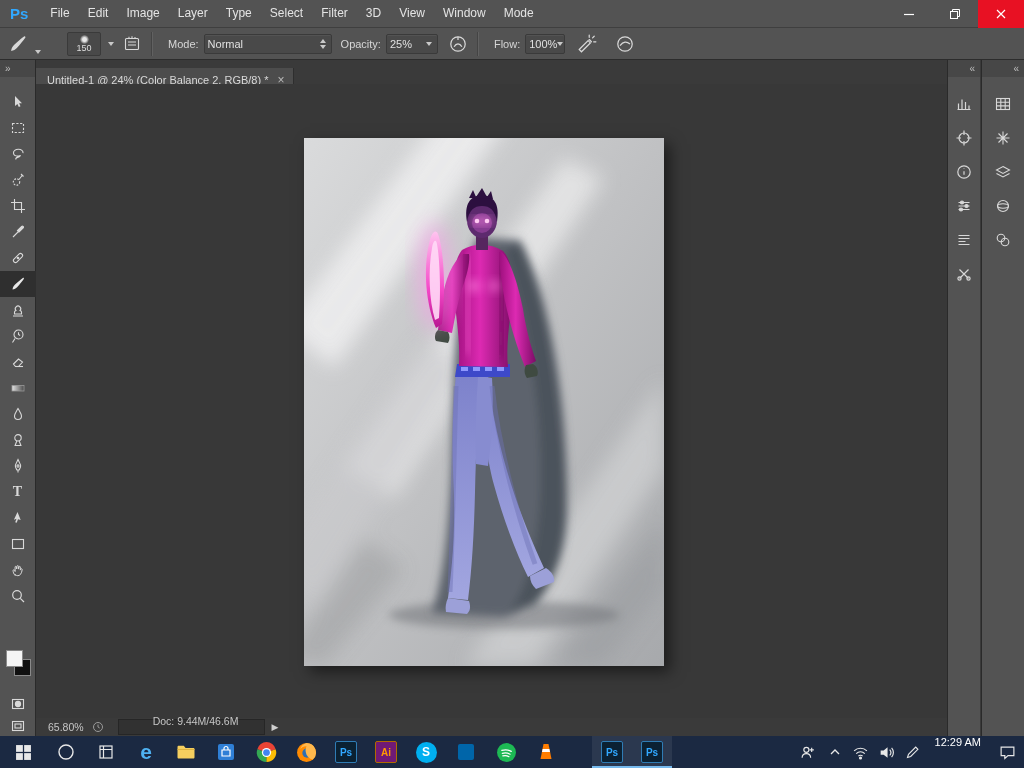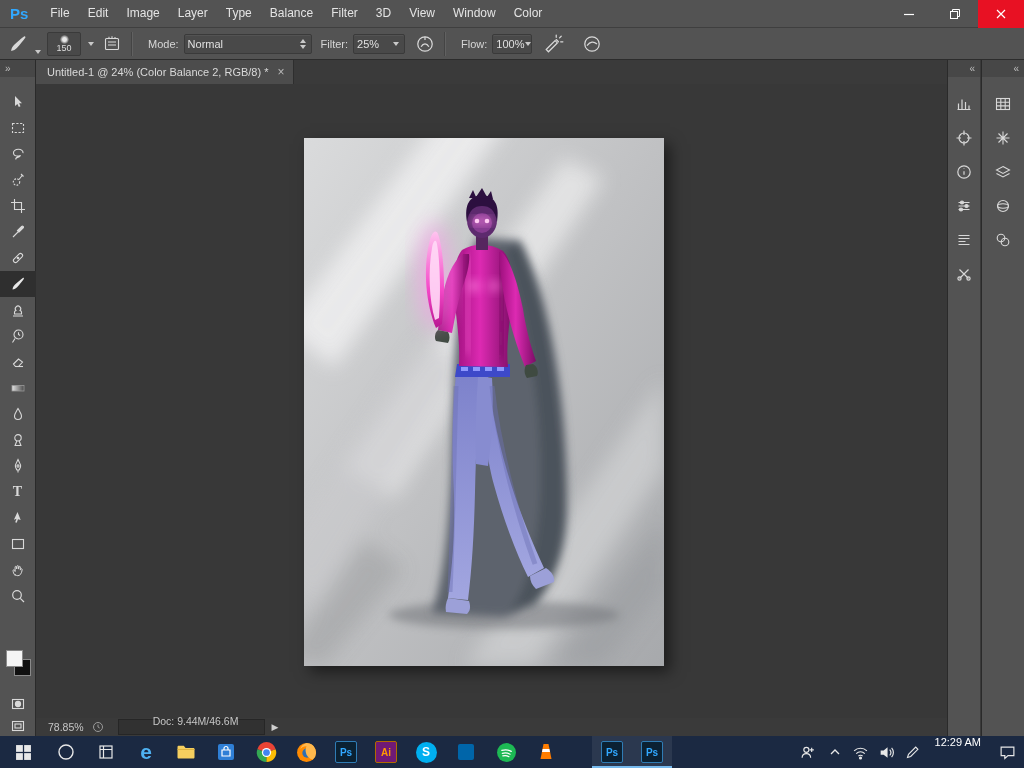--- a/index.html
+++ b/index.html
@@ -17,25 +17,25 @@
 #optionsbar{position:absolute;left:0;top:28px;width:1024px;height:32px;background:#535353;display:flex;align-items:center;font-size:11px;border-bottom:1px solid #2c2c2c}
 .sep{width:1px;height:24px;background:#444;box-shadow:1px 0 0 #616161;margin:0 7px}
 .opt-label{margin:0 5px 0 9px;color:#d6d6d6}
 .dropdown{background:#494949;border:1px solid #3a3a3a;border-radius:2px;height:20px;display:flex;align-items:center;padding:0 5px 0 3px;box-shadow:inset 0 1px 0 rgba(255,255,255,.06)}
 .tri{width:0;height:0;border-left:3.5px solid transparent;border-right:3.5px solid transparent;border-top:4px solid #c9c9c9;margin-left:7px}
 .tri-up{width:0;height:0;border-left:3.5px solid transparent;border-right:3.5px solid transparent;border-bottom:4px solid #c9c9c9;margin-left:7px;margin-bottom:2px}
 .stepper{display:flex;flex-direction:column;justify-content:center;margin-left:8px}
 .stepper .tri,.stepper .tri-up{margin-left:0}
 .iconbtn{width:24px;height:22px;display:flex;align-items:center;justify-content:center;border-radius:2px}
 .brush-preview{display:flex;align-items:flex-end;padding:0 4px 0 8px}
-.brush-size-box{background:#494949;border:1px solid #3a3a3a;border-radius:2px;width:34px;height:24px;display:flex;flex-direction:column;align-items:center;justify-content:center;margin-left:2px}
+.brush-size-box{background:#494949;border:1px solid #3a3a3a;border-radius:2px;width:34px;height:24px;display:flex;flex-direction:column;align-items:center;justify-content:center;margin-left:22px}
 .brush-dot{width:9px;height:9px;border-radius:50%;background:radial-gradient(circle,#e8e8e8 0 30%,rgba(230,230,230,0) 75%)}
 .brush-size-num{font-size:9px;color:#ddd;line-height:8px}
 
-#tabbar{position:absolute;left:36px;top:60px;width:911px;height:24px;background:#3a3a3a;display:flex}
+#tabbar{position:absolute;left:36px;top:68px;width:911px;height:24px;background:#3a3a3a;display:flex}
 .tab{background:#4c4c4c;height:24px;display:flex;align-items:center;padding:0 8px 0 11px;font-size:11px;color:#d9d9d9;border-right:1px solid #2e2e2e}
 .tab-close{margin-left:9px;color:#b9b9b9;font-size:12px}
 
 #leftdock{position:absolute;left:0;top:60px;width:36px;height:676px;background:#535353;border-right:1px solid #2a2a2a}
 .dock-header{height:17px;display:flex;align-items:center;padding:0 5px;font-size:10px;color:#bdbdbd;background:#474747}
 .dock-header.right{justify-content:flex-end}
 #tools{display:flex;flex-direction:column;align-items:center;padding-top:12px}
 .tool{width:36px;height:26px;display:flex;align-items:center;justify-content:center}
 .tool.selected{background:#2f2f2f}
 .t-glyph{font-family:"Liberation Serif",serif;font-weight:bold;font-size:14px;color:#d9d9d9;line-height:14px}
@@ -74,26 +74,26 @@
 </head>
 <body>
 
 <div id="menubar">
   <span id="pslogo">Ps</span>
   <span class="menu-item">File</span>
   <span class="menu-item">Edit</span>
   <span class="menu-item">Image</span>
   <span class="menu-item">Layer</span>
   <span class="menu-item">Type</span>
-  <span class="menu-item">Balance</span>
+  <span class="menu-item">Select</span>
   <span class="menu-item">Filter</span>
   <span class="menu-item">3D</span>
   <span class="menu-item">View</span>
   <span class="menu-item">Window</span>
-  <span class="menu-item">Color</span>
+  <span class="menu-item">Mode</span>
   <div id="winbtns">
     <div class="winbtn">
       <svg width="12" height="12" viewBox="0 0 12 12">
           <path d="M1 6.5h10" stroke="#fff" stroke-width="1.2"></path>
         </svg>
     </div>
     <div class="winbtn">
       <svg width="12" height="12" viewBox="0 0 12 12" fill="none" stroke="#fff">
           <rect x="1.5" y="3.5" width="7" height="7"></rect>
           <path d="M3.5 3.5v-2h7v7h-2"></path>
@@ -127,21 +127,21 @@
   </div>
   <span class="sep"></span>
   <span class="opt-label">Mode:</span>
   <div class="dropdown" style="width:128px">
     <span>Normal</span>
     <span class="stepper" style="margin-left:auto">
         <span class="tri-up"></span>
         <span class="tri" style="margin-left:0"></span>
       </span>
   </div>
-  <span class="opt-label">Filter:</span>
+  <span class="opt-label">Opacity:</span>
   <div class="dropdown" style="width:52px">
     <span>25%</span>
     <span class="tri" style="margin-left:auto"></span>
   </div>
   <div class="iconbtn" style="margin-left:8px">
     <svg width="20" height="20" viewBox="0 0 18 18" fill="none" stroke="#d9d9d9" stroke-width="1.1">
         <circle cx="9" cy="9" r="6.5"></circle>
         <path d="M5.5 11.5c2-3.5 5-3.5 7 0"></path>
         <path d="M9 2.5v3"></path>
       </svg>
@@ -475,21 +475,21 @@
     <div class="dock-icon">
         <svg width="18" height="18" viewBox="0 0 18 18" fill="none" stroke="#d8d8d8" stroke-width="1.1">
           <circle cx="7" cy="7" r="3.8"></circle>
           <circle cx="11" cy="11" r="3.8"></circle>
         </svg>
       </div>
   </div>
 </div>
 
 <div id="statusbar">
-  <span id="zoomfield">78.85%</span>
+  <span id="zoomfield">65.80%</span>
   <svg width="12" height="12" viewBox="0 0 12 12" fill="none" stroke="#9a9a9a" stroke-width="1">
       <circle cx="6" cy="6" r="4.5"></circle>
       <path d="M6 3.5V6l1.7 1"></path>
     </svg>
   <div id="docbox">
     <span>Doc: 9.44M/46.6M</span>
   </div>
   <span id="status-arrow">▶</span>
 </div>
 

